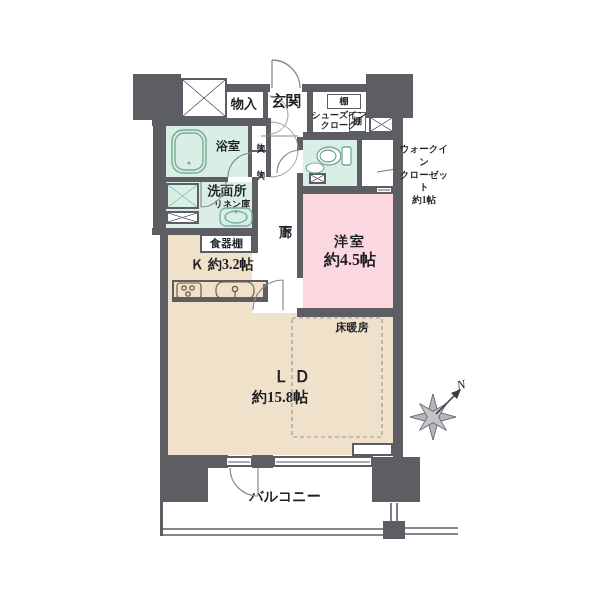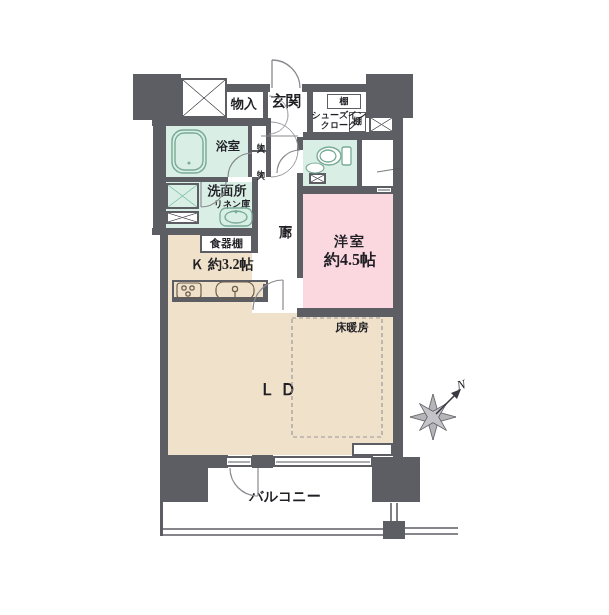--- a/index.html
+++ b/index.html
@@ -107,25 +107,31 @@
   <div class="lbl" style="left:310px;top:110px;width:58px;font-size:9px;white-space:normal;">
     <span>シューズイン</span><br>
     <span>クローク</span>
   </div>
   <div class="lbl" style="left:206px;top:140px;width:44px;font-size:12px;">浴室</div>
   <div class="lbl vtext" style="left:253px;top:127px;width:12px;height:22px;font-size:8px;">物入</div>
   <div class="lbl vtext" style="left:253px;top:154px;width:12px;height:22px;font-size:8px;">物入</div>
   <div class="lbl" style="left:199px;top:184px;width:56px;font-size:13px;">洗面所</div>
   <div class="lbl" style="left:206px;top:199px;width:52px;font-size:9px;">リネン庫</div>
   <div class="lbl vtext" style="left:276px;top:196px;width:16px;height:38px;font-size:13px;">廊下</div>
+  <div class="lbl" style="left:396px;top:143px;width:56px;font-size:9.5px;white-space:normal;line-height:1.35;">
+    <span>ウォークイン</span><br>
+    <span>クローゼット</span><br>
+    <span>約1帖</span>
+  </div>
   <div class="lbl" style="left:176px;top:257px;width:92px;font-size:14px;">Ｋ 約3.2帖</div>
   <div class="lbl" style="left:319px;top:234px;width:62px;font-size:14px;letter-spacing:2px;">洋室</div>
   <div class="lbl" style="left:315px;top:251px;width:70px;font-size:16px;">約4.5帖</div>
   <div class="lbl" style="left:326px;top:321px;width:52px;font-size:11px;">床暖房</div>
-  <div class="lbl" style="left:245px;top:380px;width:70px;font-size:17px;letter-spacing:4px;">ＬＤ</div>
+  <div class="lbl" style="left:245px;top:367px;width:70px;font-size:17px;letter-spacing:4px;text-align:right;">ＬＤ</div>
+  <div class="lbl" style="left:235px;top:389px;width:90px;font-size:15px;">約15.8帖</div>
   <div class="lbl" style="left:245px;top:489px;width:80px;font-size:14px;">バルコニー</div>
 
   <svg width="609" height="615" viewBox="0 0 609 615">
 
     <g stroke="#8a8a90" stroke-width="1.3" fill="none">
       <path d="M 272,60 A 28,28 0 0 1 300,88"></path>
         <line x1="272" y1="60" x2="272" y2="88"></line>
     </g>
 
     <line x1="261" y1="136" x2="298" y2="136" stroke="#8a8a90" stroke-width="1.2"></line>

